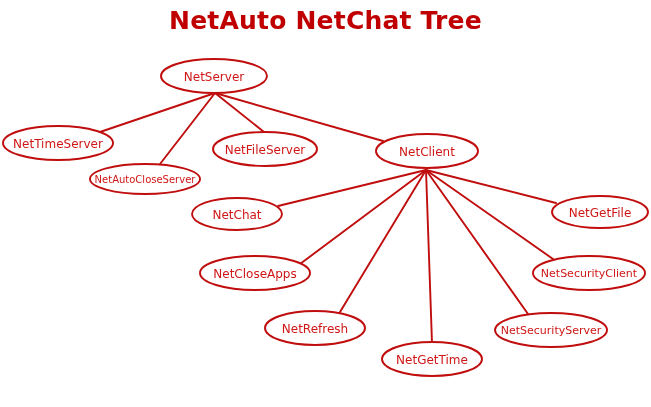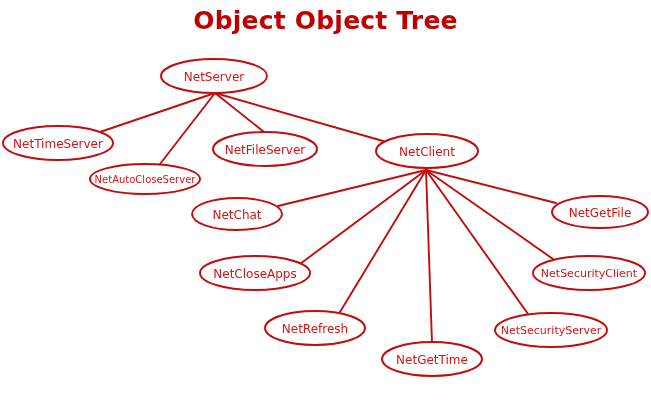--- a/index.html
+++ b/index.html
@@ -55,21 +55,21 @@
     font-family: "DejaVu Sans", sans-serif;
     text-anchor: middle;
     dominant-baseline: middle;
   }
 </style>
 </head>
 <body>
 
 <div id="diagram-root">
 
-  <div id="title">Object Object Tree</div>
+  <div id="title">NetAuto NetChat Tree</div>
 
   <svg id="graph-svg" viewBox="0 0 651 407">
     <g id="edges-layer">
         <line class="edge" x1="215" y1="93" x2="100" y2="132"></line>
         <line class="edge" x1="215" y1="93" x2="160" y2="164"></line>
         <line class="edge" x1="215" y1="93" x2="264" y2="132"></line>
         <line class="edge" x1="215" y1="93" x2="383" y2="141"></line>
         <line class="edge" x1="426" y1="170" x2="278" y2="206"></line>
         <line class="edge" x1="426" y1="170" x2="300" y2="264"></line>
         <line class="edge" x1="426" y1="170" x2="340" y2="312"></line>

